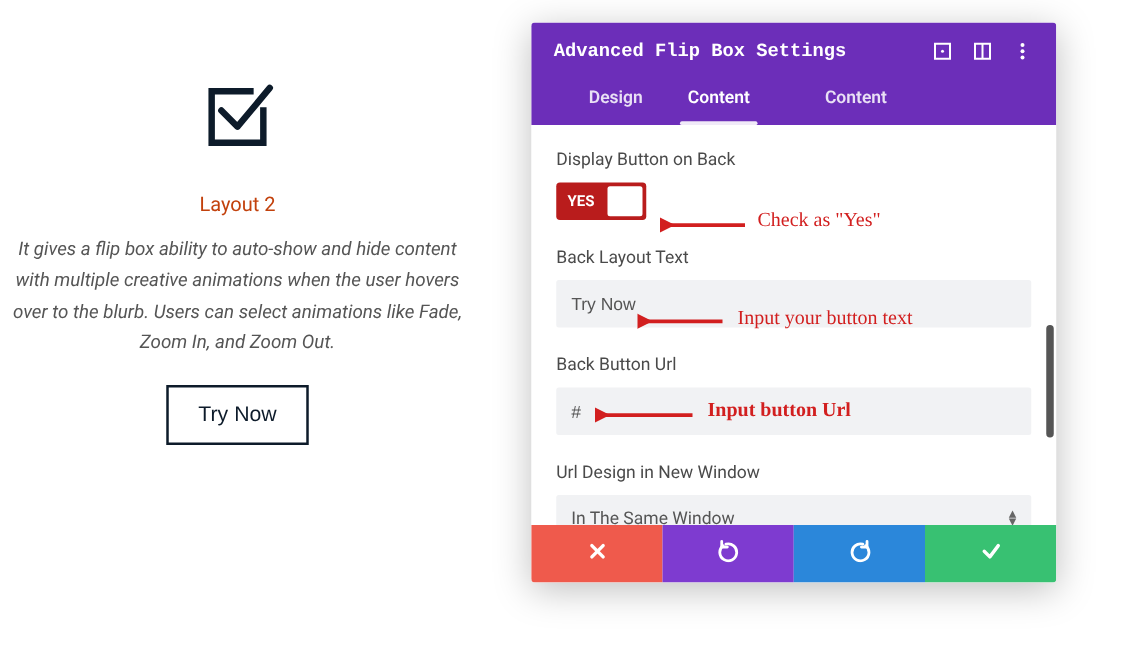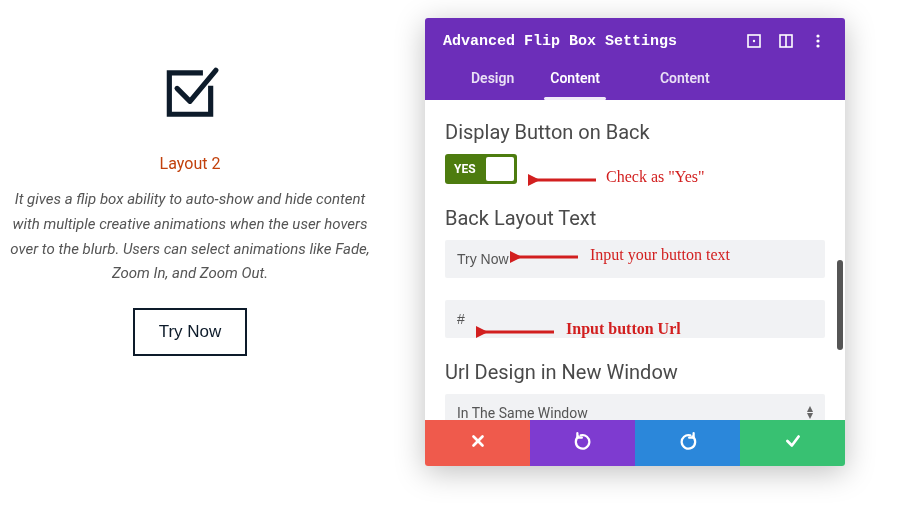--- a/index.html
+++ b/index.html
@@ -112,30 +112,30 @@
   .tab.design   { margin-left: 20px; }
   .tab.advanced { margin-left: 24px; }
 
   .panel-body {
     padding: 16px 20px 10px 20px;
     position: relative;
     height: 320px;
     overflow: hidden;
   }
   .field-label {
-    font-size: 20px;
+    font-size: 14px;
     color: #4a4a4a;
     margin-top: 4px;
     margin-bottom: 10px;
   }
   .field-block { margin-bottom: 22px; position: relative; }
 
   .toggle {
     display: inline-flex;
-    background: #4d7c0f;
+    background: #b91c1c;
     border-radius: 3px;
     height: 30px;
     width: 72px;
     align-items: center;
     padding: 3px;
     cursor: pointer;
   }
   .toggle-label {
     color: #fff;
     font-size: 12px;
@@ -268,20 +268,21 @@
         <span class="toggle-knob"></span>
       </div>
     </div>
 
     <div class="field-block">
       <div class="field-label">Back Layout Text</div>
       <input class="text-input" type="text" value="Try Now" style="">
     </div>
 
     <div class="field-block">
+      <div class="field-label">Back Button Url</div>
       <input class="text-input" type="text" value="#" style="">
     </div>
 
     <div class="field-block" style="margin-bottom:8px">
       <div class="field-label">Url Design in New Window</div>
       <div class="select-input">
         <span>In The Same Window</span>
         <span class="select-arrows">▴<br>▾</span>
       </div>
     </div>

